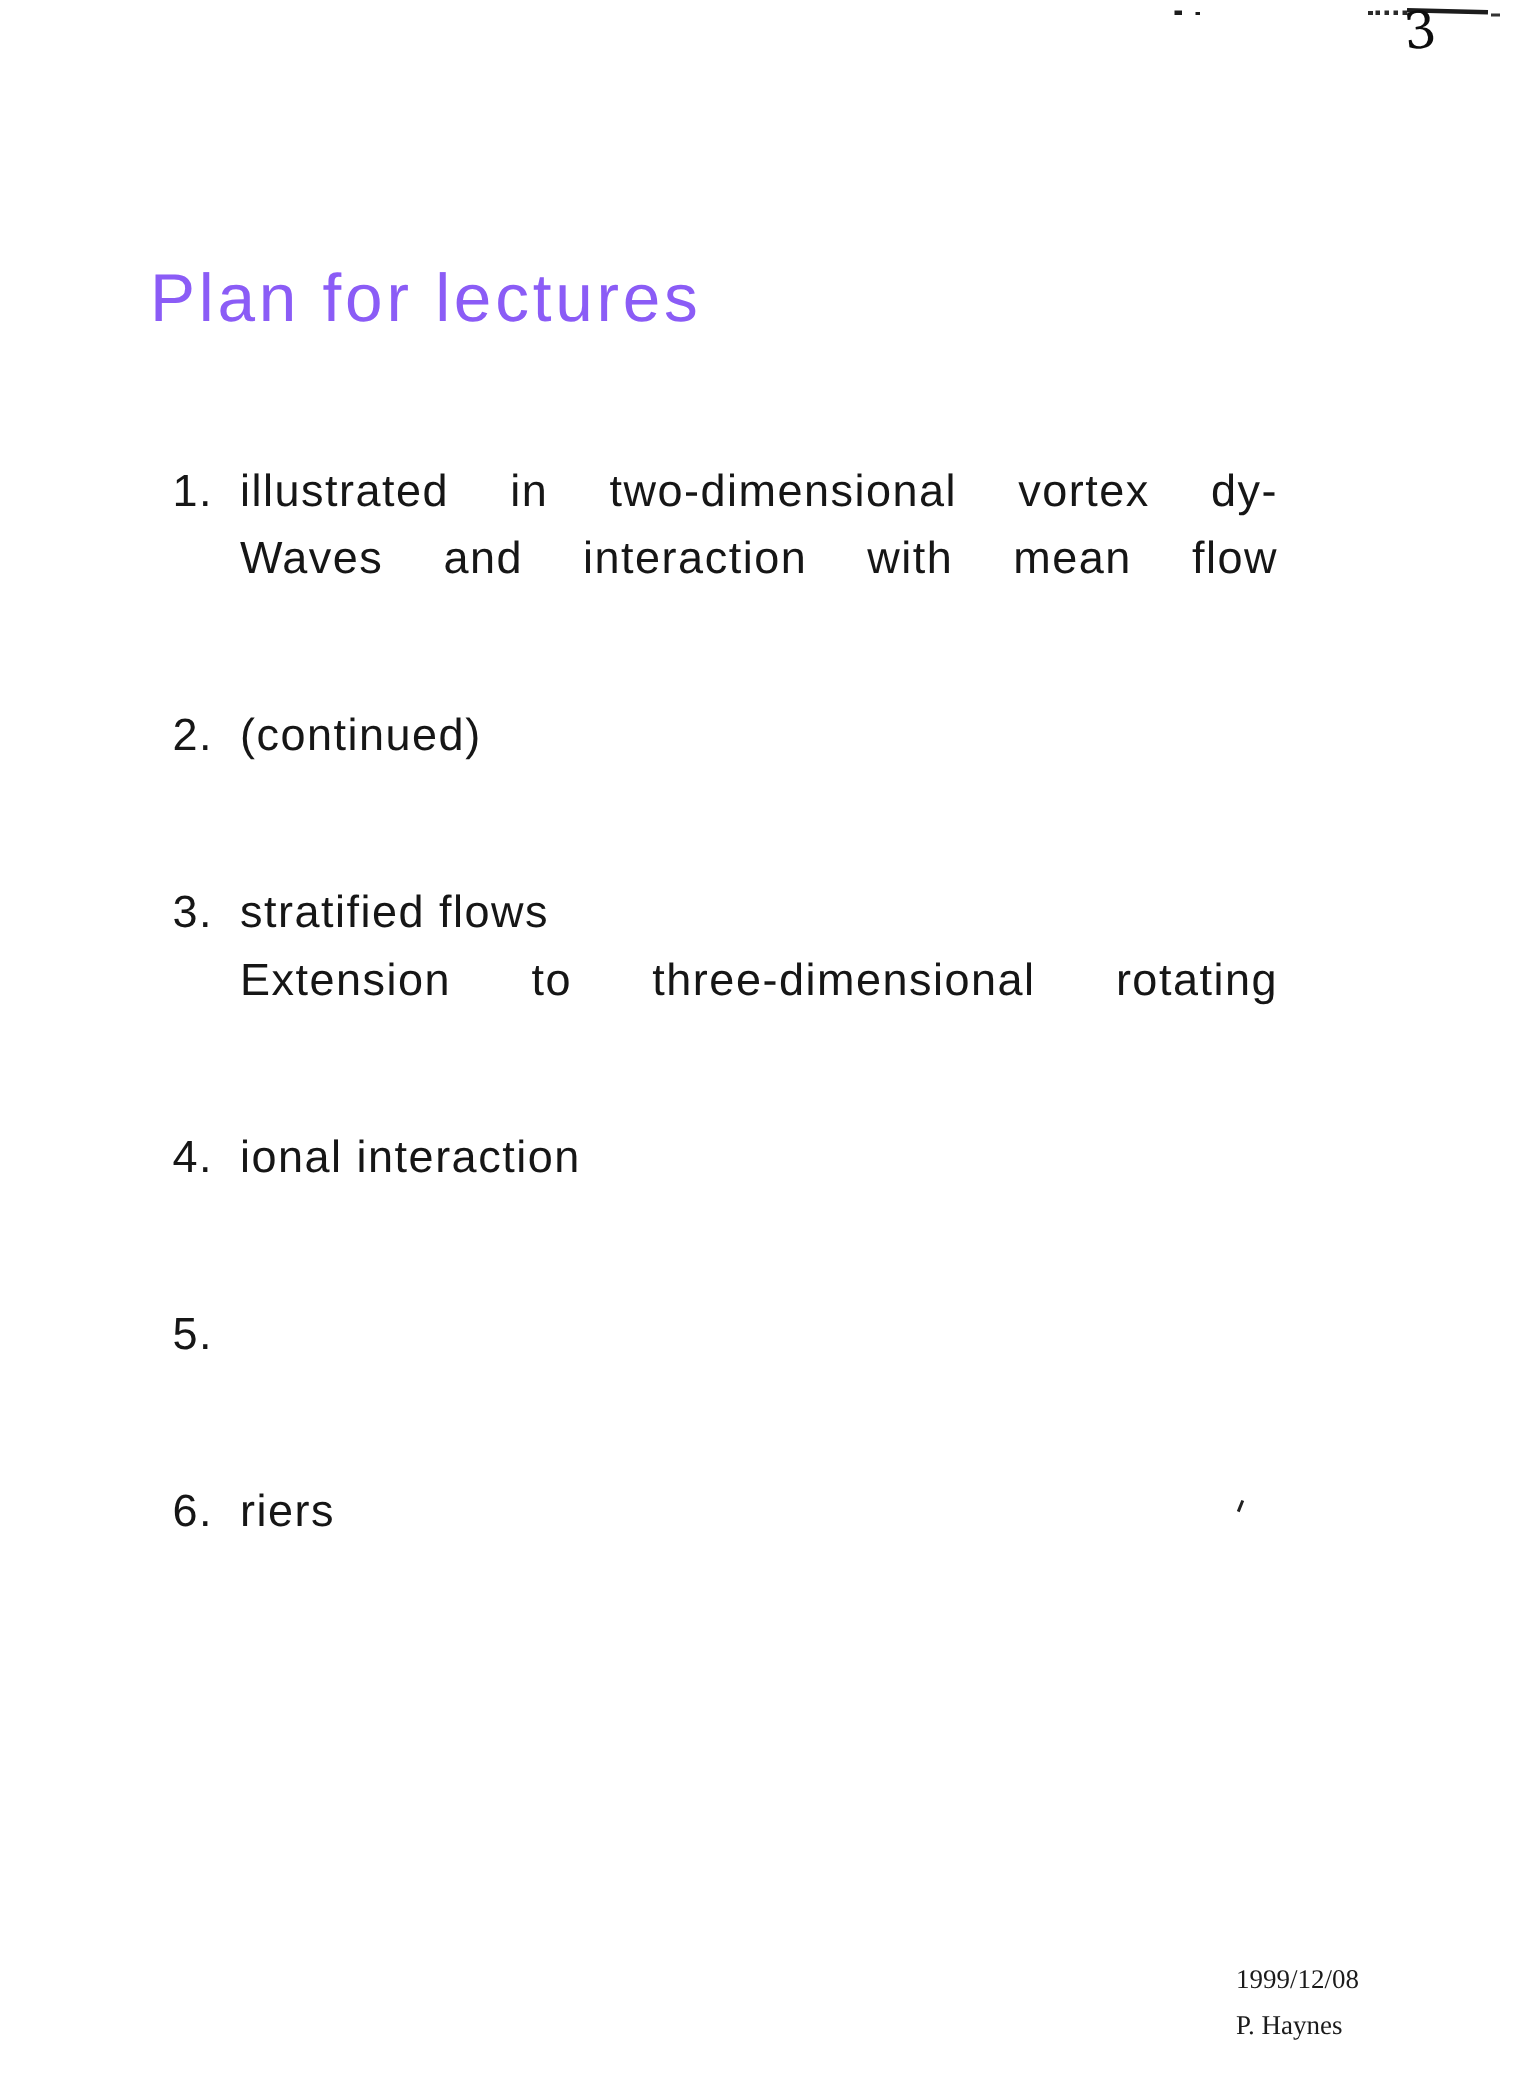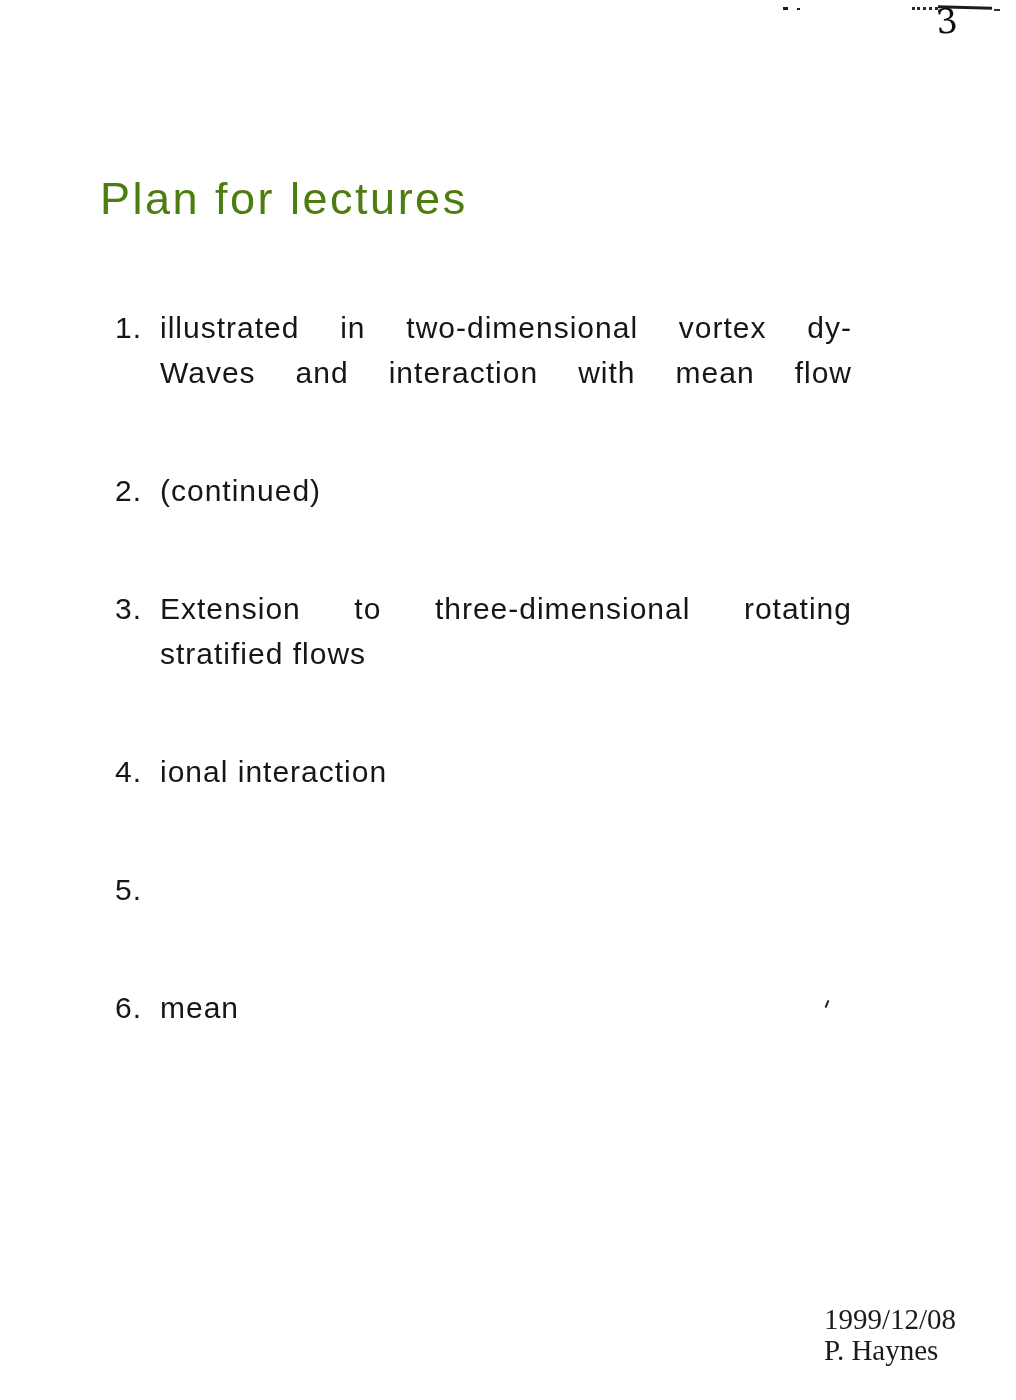--- a/index.html
+++ b/index.html
@@ -42,21 +42,21 @@
 
   
   .title {
     position: absolute;
     left: 100px; top: 176px;
     margin: 0;
     font-size: 45px;
     font-weight: 400;
     letter-spacing: 2.5px;
     line-height: 1;
-    color: #4d7c0f;
+    color: #8b5cf6;
   }
 
   
   .lecture-list {
     position: absolute;
     left: 115px; top: 305px;
     width: 737px;
     margin: 0; padding: 0;
     list-style: none;
     font-size: 30px;
@@ -79,21 +79,21 @@
   .ln.just {
     text-align: justify;
     text-align-last: justify;
   }
 
   
   .footer {
     position: absolute;
     left: 824px; top: 1304px;
     font-family: "Liberation Serif", serif;
-    font-size: 29px;
+    font-size: 18px;
     line-height: 31px;
     color: #1b1b1b;
   }
 </style>
 </head>
 <body>
 
 <div class="page">
 
   <div class="artifact dot-a"></div>
@@ -120,42 +120,42 @@
     <li>
       <span class="item-number">2.</span>
       <div class="item-text">
         <div class="ln">(continued)</div>
       </div>
     </li>
 
     <li>
       <span class="item-number">3.</span>
       <div class="item-text">
+        <div class="ln">stratified flows</div>
         <div class="ln just">Extension to three-dimensional rotating</div>
-        <div class="ln">stratified flows</div>
       </div>
     </li>
 
     <li>
       <span class="item-number">4.</span>
       <div class="item-text">
         <div class="ln">ional interaction</div>
       </div>
     </li>
 
     <li>
       <span class="item-number">5.</span>
       <div class="item-text">
       </div>
     </li>
 
     <li>
       <span class="item-number">6.</span>
       <div class="item-text">
-        <div class="ln">mean</div>
+        <div class="ln">riers</div>
       </div>
     </li>
 
   </ol>
 
   <div class="footer">
     <div>1999/12/08</div>
     <div>P. Haynes</div>
   </div>
 

